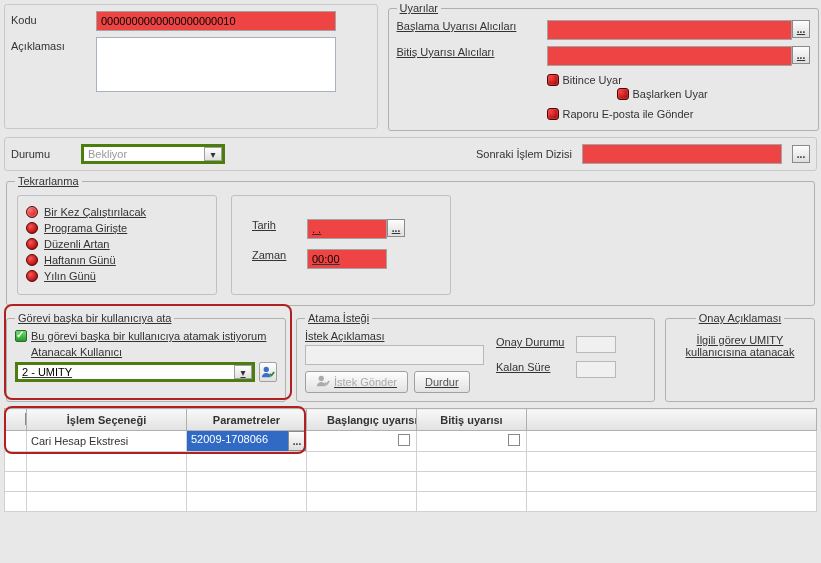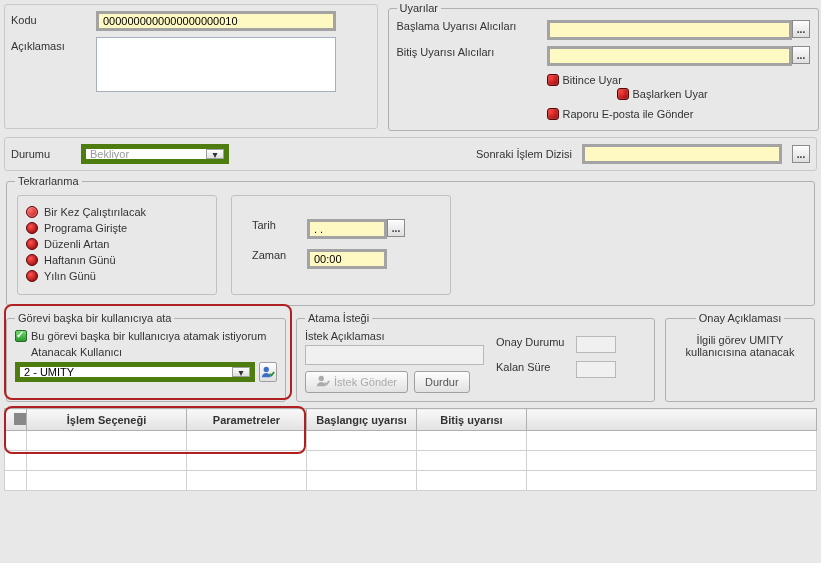--- a/index.html
+++ b/index.html
@@ -18,52 +18,53 @@
     border-radius: 3px;
     margin: 4px;
     padding: 6px;
   }
   fieldset {
     border: 1px solid #b0b0b0;
     border-radius: 3px;
     padding: 6px 8px 8px 8px;
     margin: 2px;
     background: #e8e8e8;
+    text-decoration: underline;
   }
   fieldset legend {
     font-size: 11px;
     color: #333;
     padding: 0 3px;
   }
   .row { display: flex; align-items: flex-start; gap: 0; }
   label.lbl {
     display: inline-block;
     width: 85px;
     font-size: 11px;
     color: #333;
     padding-top: 3px;
   }
   input[type="text"].txt {
-    border: 3px solid #a3a3a3;
+    border: 1px solid #a3a3a3;
     height: 20px;
     padding: 2px 4px;
     font-size: 11px;
-    background: #fef9c3;
+    background: #ef4444;
   }
   textarea.txt {
     border: 1px solid #a6b0c0;
     padding: 2px 4px;
     font-size: 11px;
     background: #fff;
     resize: none;
   }
   .combo {
     display: inline-flex;
     align-items: stretch;
-    border: 5px solid #4d7c0f;
+    border: 3px solid #4d7c0f;
     background: #fff;
     height: 20px;
   }
   .combo input {
     border: none;
     outline: none;
     padding: 2px 4px;
     font-size: 11px;
     width: 120px;
   }
@@ -126,21 +127,21 @@
     border-collapse: collapse;
     width: 100%;
     background:#fff;
     table-layout: fixed;
   }
   .grid th {
     background: linear-gradient(#f8f8f8,#e2e2e2);
     border:1px solid #b0b0b0;
     font-size:11px;
     font-weight:bold;
-    padding:3px 9px;
+    padding:3px 20px;
     height:22px;
     overflow:hidden;
     white-space:nowrap;
   }
   .grid td {
     border:1px solid #d0d0d0;
     font-size:11px;
     padding:2px 4px;
     height:20px;
     overflow:hidden;
@@ -352,20 +353,33 @@
         <th><span class="small-check" style="background:#888"></span></th>
         <th>İşlem Seçeneği</th>
         <th>Parametreler</th>
         <th>Başlangıç uyarısı</th>
         <th>Bitiş uyarısı</th>
         <th></th>
       </tr>
     </thead>
     <tbody>
       <tr>
+        <td></td>
+        <td>Cari Hesap Ekstresi</td>
+        <td style="padding:0">
+          <div style="display:flex;align-items:stretch;height:20px">
+            <span class="sel-cell" style="flex:1;padding:2px 4px">52009-1708066</span>
+            <span class="ellipsis-btn" style="height:20px;border-radius:0">...</span>
+          </div>
+        </td>
+        <td style="text-align:right;padding-right:6px"><span class="small-check"></span></td>
+        <td style="text-align:right;padding-right:6px"><span class="small-check"></span></td>
+        <td></td>
+      </tr>
+      <tr>
           <td></td>
           <td></td>
           <td></td>
           <td></td>
           <td></td>
           <td></td>
         </tr>
       <tr>
           <td></td>
           <td></td>

